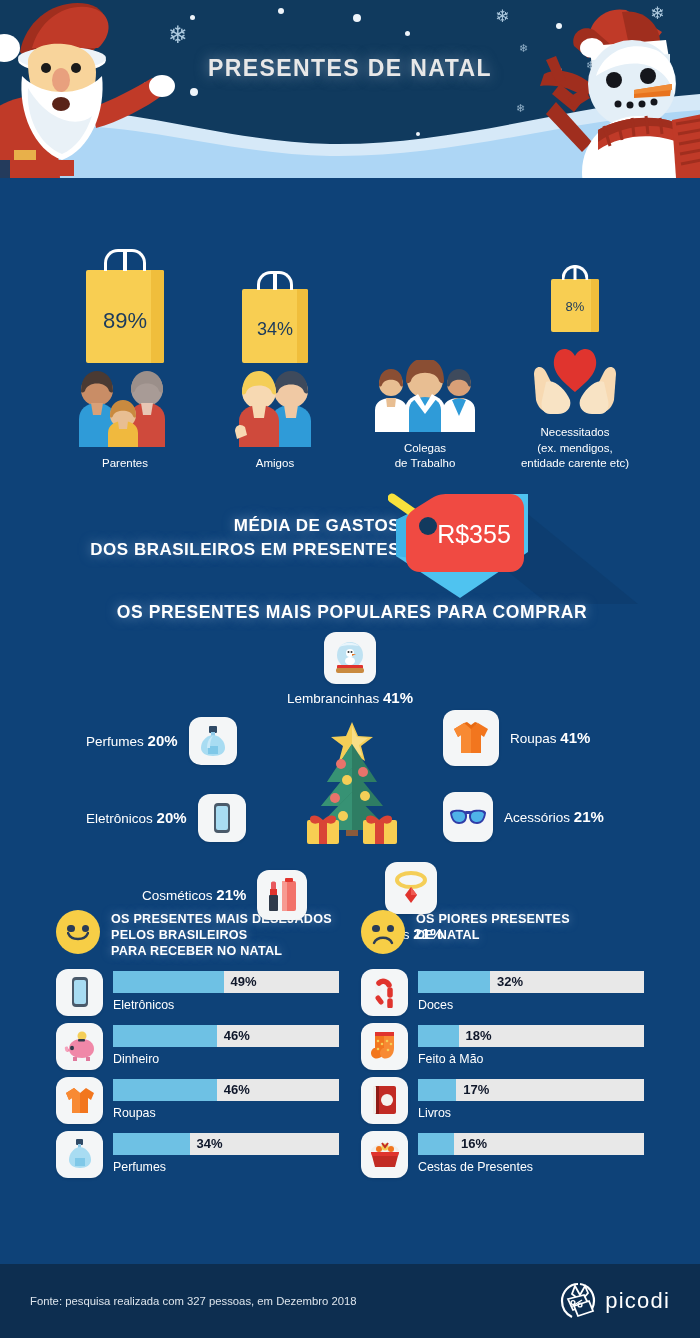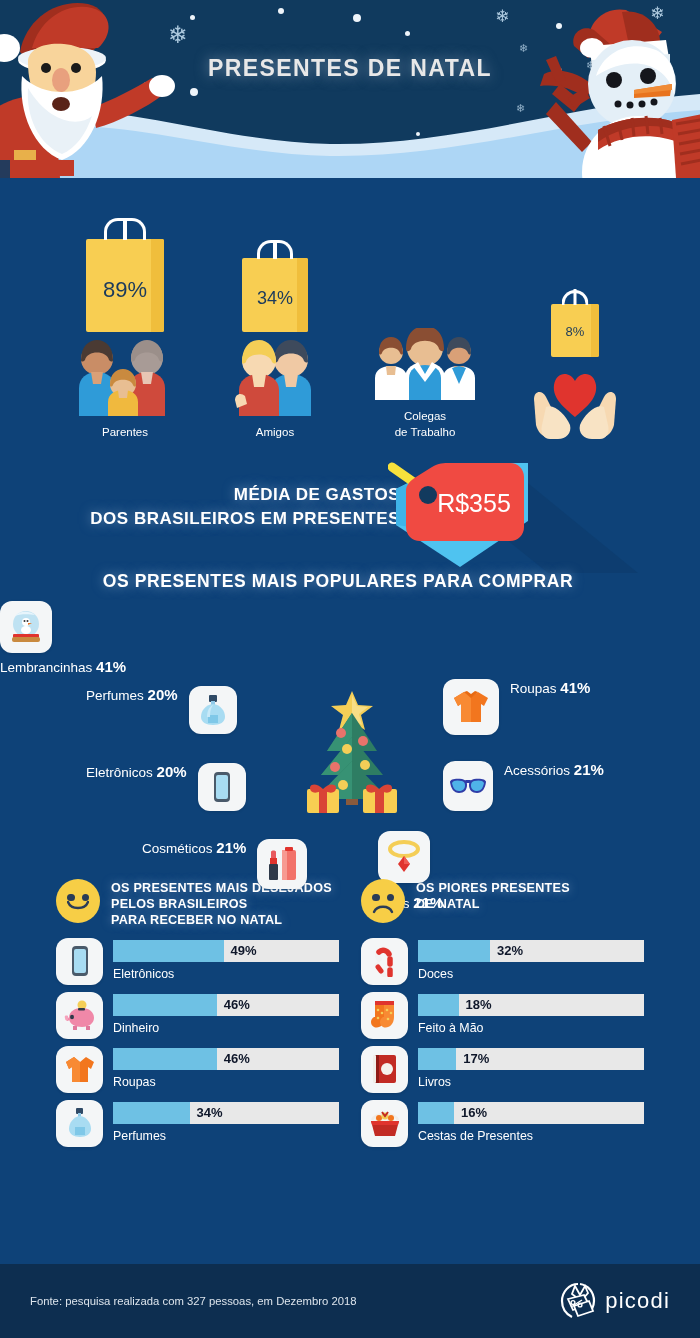--- a/index.html
+++ b/index.html
@@ -82,27 +82,27 @@
   .avg-text {
     position:absolute; left:0; top:28px; width:400px;
     text-align:right; color:#FFFFFF; font-size:17px; font-weight:bold;
     letter-spacing:.5px; line-height:1.45;
     text-shadow:0 0 12px rgba(175,205,240,.55);
   }
   .tag-area { position:absolute; left:388px; top:0; width:300px; height:118px; }
 
   
   .s3 { position:relative; height:300px; margin-top:-2px; }
-  .s3 .sec-title { position:absolute; left:2px; top:0; width:672px; }
+  .s3 .sec-title { position:absolute; left:16px; top:0; width:672px; }
   .tile {
     background:#F4F6F7; border-radius:12px;
     display:flex; align-items:center; justify-content:center;
     box-shadow:0 1px 3px rgba(0,0,0,.12);
   }
-  .pop-item { position:absolute; display:flex; gap:11px; }
+  .pop-item { position:absolute; display:flex; align-items:center; gap:11px; }
   .pop-label { color:#FFFFFF; font-size:13.5px; white-space:nowrap; }
   .pop-label b { font-size:15px; font-weight:bold; }
   .tree { position:absolute; left:305px; top:118px; width:95px; height:125px; }
 
   
   .s4 { display:flex; padding:0 56px; margin-top:8px; }
   .col { width:311px; }
   .col.right { margin-left:22px; }
   .col-head { display:flex; align-items:flex-start; gap:11px; height:52px; }
   .face { width:44px; height:44px; border-radius:50%; background:#F7CE46; position:relative; flex:0 0 44px; }
@@ -324,20 +324,25 @@
       </div>
       <div class="ppl-wrap">
         <svg width="90" height="72" viewBox="0 0 90 72">
           <path d="M45,12 C40,2 26,2 24,16 C22,30 36,40 45,48 C54,40 68,30 66,16 C64,2 50,2 45,12 Z" fill="#E0342E"></path>
           <path d="M4,30 C4,22 12,20 16,28 L28,52 C30,58 28,66 22,68 C14,70 8,64 6,56 Z" fill="#F7D9B2"></path>
           <path d="M86,30 C86,22 78,20 74,28 L62,52 C60,58 62,66 68,68 C76,70 82,64 84,56 Z" fill="#F7D9B2"></path>
           <path d="M16,38 C24,34 36,46 40,56 C42,64 36,70 28,70 L20,70 C14,70 10,64 12,56 Z" fill="#F8E3C4"></path>
           <path d="M74,38 C66,34 54,46 50,56 C48,64 54,70 62,70 L70,70 C76,70 80,64 78,56 Z" fill="#F8E3C4"></path>
         </svg>
       </div>
+      <div class="bag-label">
+        <span>Necessitados</span><br>
+        <span>(ex. mendigos,</span><br>
+        <span>entidade carente etc)</span>
+      </div>
     </div>
 
   </div>
 </div>
 
 <div class="s2">
   <div class="avg-text">
     <span>MÉDIA DE GASTOS</span><br>
     <span>DOS BRASILEIROS EM PRESENTES</span>
   </div>

